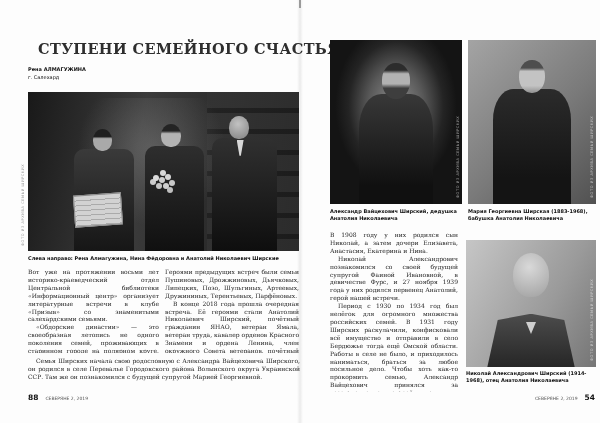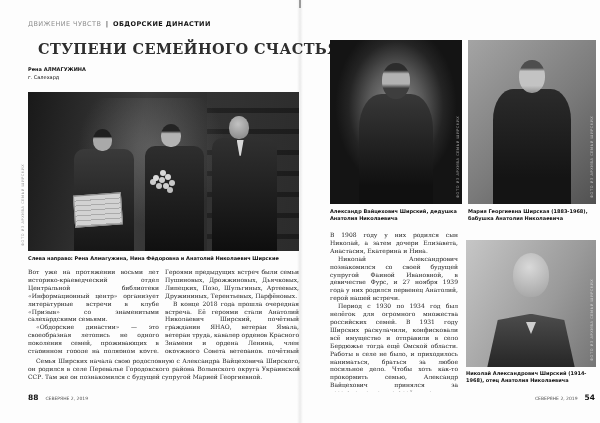--- a/index.html
+++ b/index.html
@@ -92,25 +92,20 @@
   .cap-p3{left:466px;top:370px;width:130px;}
   .footer-right{right:5px;}
 </style>
 </head>
 <body>
 
 <div class="spread">
   <div class="gutter"></div>
   <div class="gutter-mark"></div>
 
-  <div class="pg-header" style="left:28px;">
-    <span class="hdr-light">ДВИЖЕНИЕ ЧУВСТВ</span>
-    <span class="hdr-sep">|</span>
-    <span class="hdr-bold">ОБДОРСКИЕ ДИНАСТИИ</span>
-  </div>
 
   <div class="title">СТУПЕНИ СЕМЕЙНОГО СЧАСТЬЯ</div>
 
   <div class="byline">
     <div class="author">Рена АЛМАГУЖИНА</div>
     <div>г. Салехард</div>
   </div>
 
   <div class="credit-v credit-main">ФОТО ИЗ АРХИВА СЕМЬИ ШИРСКИХ</div>
 

